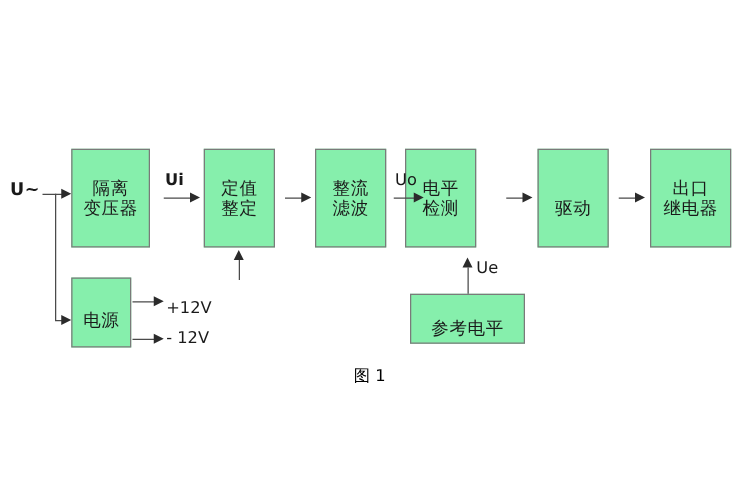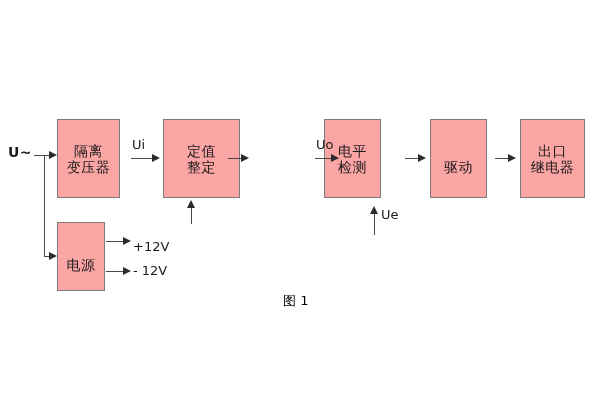--- a/index.html
+++ b/index.html
@@ -14,21 +14,21 @@
     background: #ffffff;
     font-family: "DejaVu Sans", "Liberation Sans", sans-serif;
     overflow: hidden;
   }
 
   
   .box {
     position: absolute;
     box-sizing: border-box;
     border: 1.5px solid #7a7a7a;
-    background: #fca5a5;
+    background: #86efac;
     display: flex;
     flex-direction: column;
     align-items: center;
     justify-content: center;
     color: #1a1a1a;
     font-size: 14px;
     line-height: 1.0;
   }
   .box .ln {
     display: block;
@@ -96,47 +96,54 @@
   <div class="arrow-r" style="left:49px; top:150.5px;"></div>
 
   <div class="hline" style="left:44px; top:256px; width:6px;"></div>
   <div class="arrow-r" style="left:49px; top:251.5px;"></div>
 
   <div class="box" style="left:57px; top:119px; width:63px; height:79px;">
     <span class="ln">隔离</span>
     <span class="ln">变压器</span>
   </div>
 
-  <div class="box" style="left:163px; top:119px; width:77px; height:79px;">
+  <div class="box" style="left:163px; top:119px; width:57px; height:79px;">
     <span class="ln">定值</span>
     <span class="ln">整定</span>
   </div>
 
+  <div class="box" style="left:252px; top:119px; width:57px; height:79px;">
+    <span class="ln">整流</span>
+    <span class="ln">滤波</span>
+  </div>
 
   <div class="box" style="left:324px; top:119px; width:57px; height:79px;">
     <span class="ln">电平</span>
     <span class="ln">检测</span>
   </div>
 
   <div class="box one-line" style="left:430px; top:119px; width:57px; height:79px;">
     <span class="ln">驱动</span>
   </div>
 
   <div class="box" style="left:520px; top:119px; width:65px; height:79px;text-align:center;">
     <span class="ln">出口</span>
     <span class="ln">继电器</span>
   </div>
 
-  <div class="box one-line" style="left:57px; top:222px; width:48px; height:69px;">
+  <div class="box one-line" style="left:57px; top:222px; width:48px; height:56px;font-family:Liberation Serif, serif;">
     <span class="ln">电源</span>
   </div>
 
 
+  <div class="box one-line" style="left:328px; top:235px; width:92px; height:40px;">
+    <span class="ln">参考电平</span>
+  </div>
 
-  <div class="lbl" style="left:132px; top:138px;">Ui</div>
+  <div class="lbl" style="left:132px; top:138px;font-weight:bold;">Ui</div>
   <div class="hline" style="left:131px; top:158px; width:22px;"></div>
   <div class="arrow-r" style="left:152px; top:153.5px;"></div>
 
   <div class="hline" style="left:228px; top:158px; width:14px;"></div>
   <div class="arrow-r" style="left:241px; top:153.5px;"></div>
 
   <div class="lbl" style="left:316px; top:138px;">Uo</div>
   <div class="hline" style="left:315px; top:158px; width:17px;"></div>
   <div class="arrow-r" style="left:331px; top:153.5px;"></div>
 

